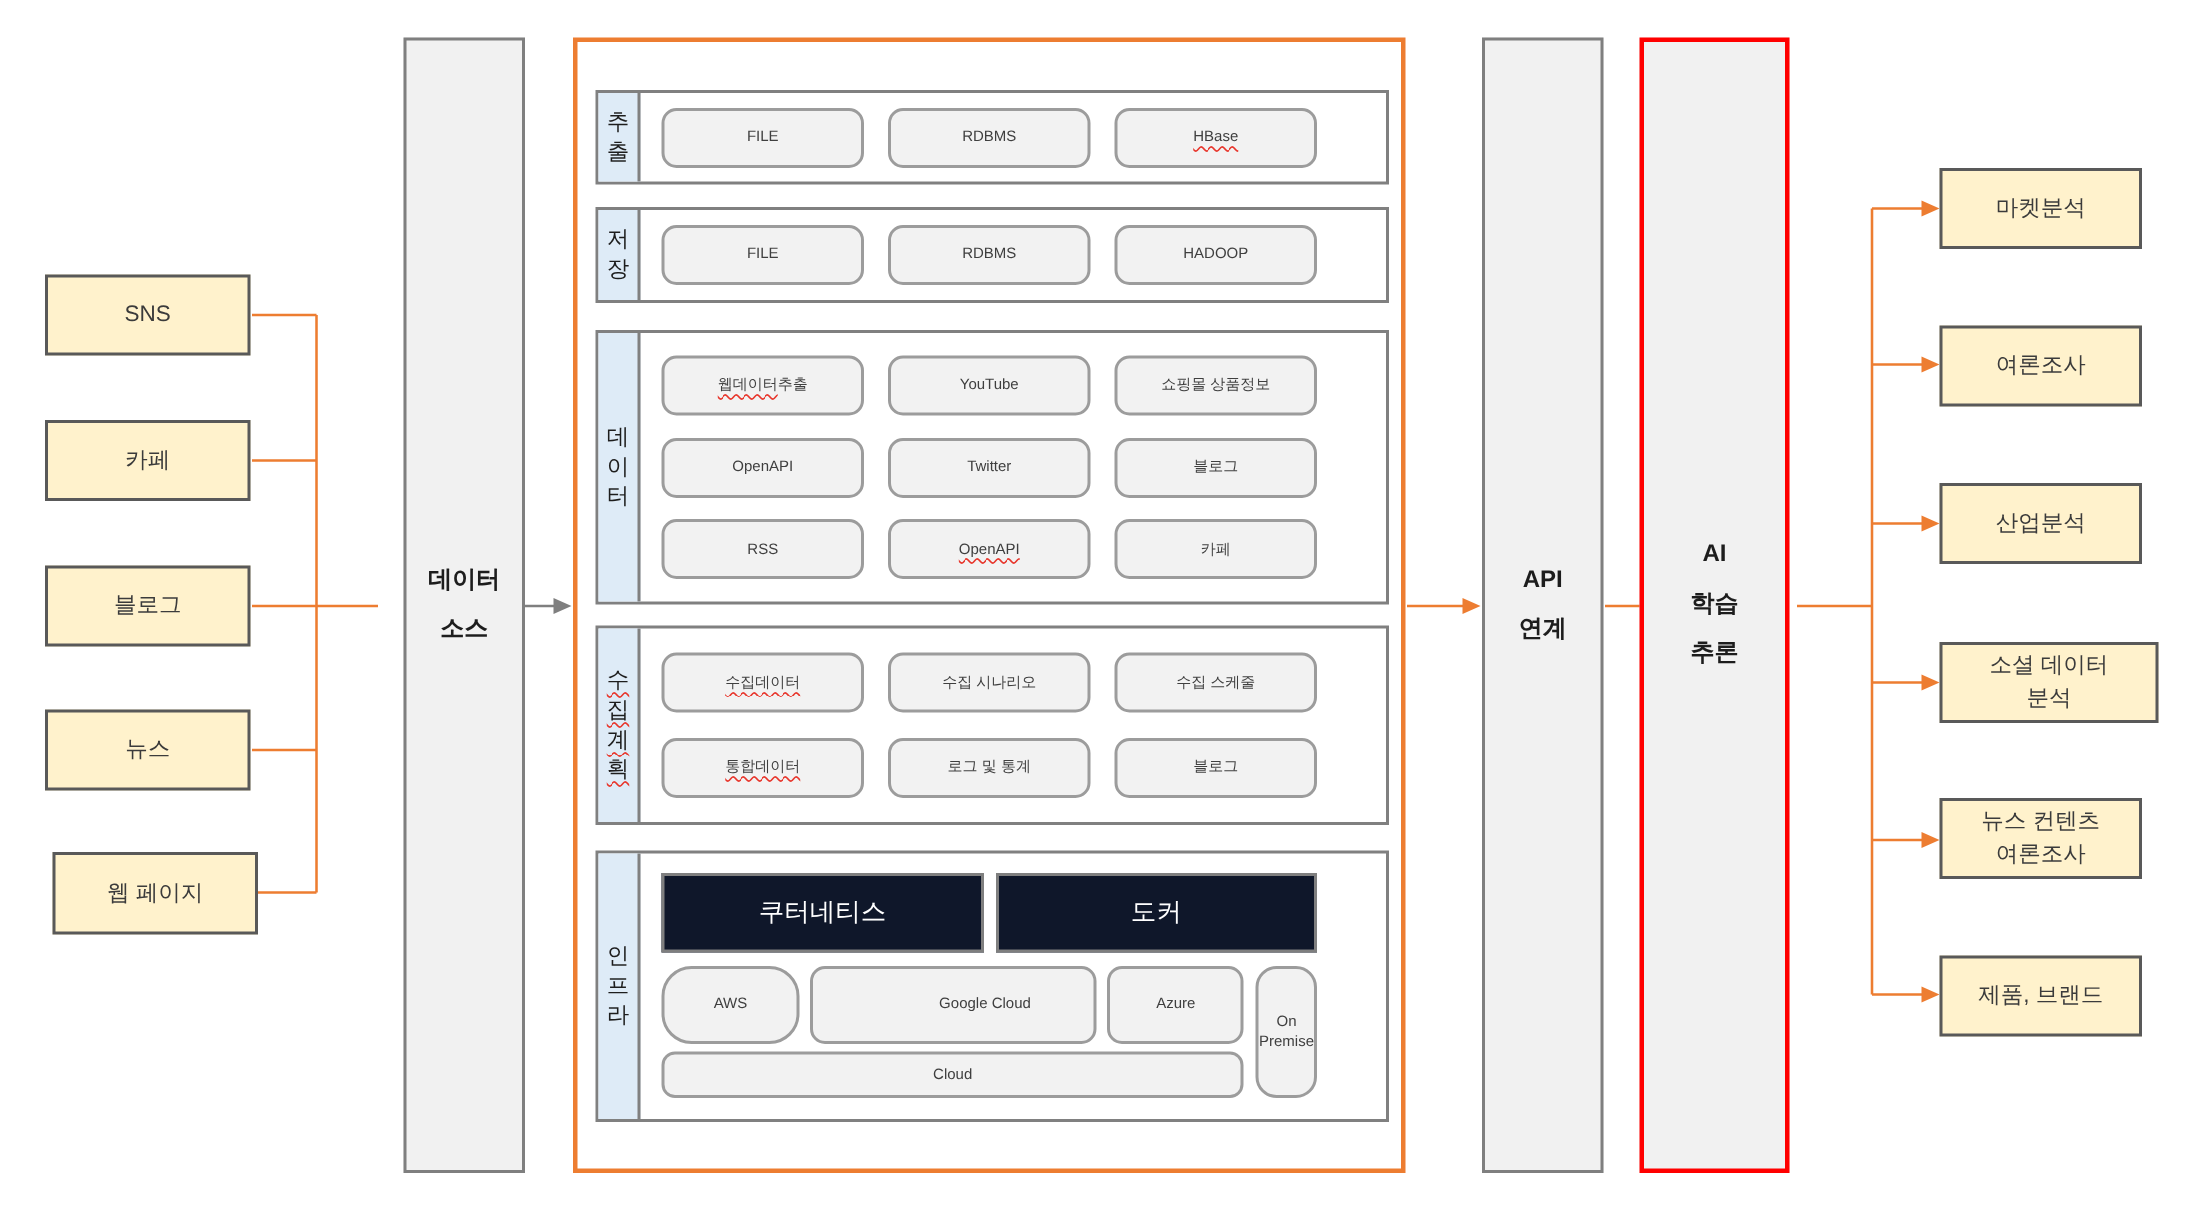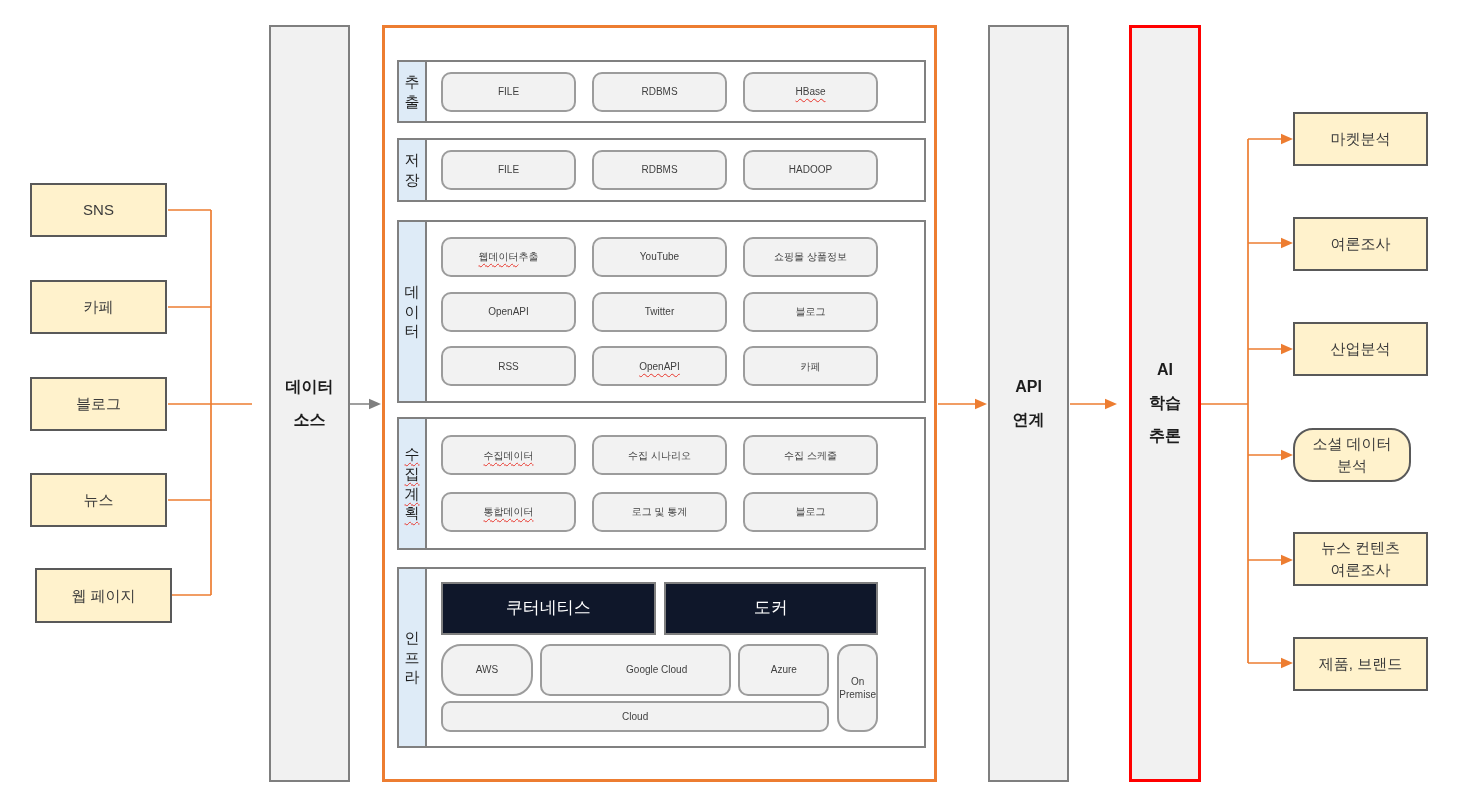--- a/index.html
+++ b/index.html
@@ -304,37 +304,37 @@
       </div>
     </div>
 
   </div>
 
   <div class="pillar" style="left:988px;width:81px;">
     <span>API
 연계</span>
   </div>
 
-  <div class="pillar red" style="left:1129px;width:72px;">
+  <div class="pillar red" style="left:1093px;width:100px;">
     <span>AI
 학습
 추론</span>
   </div>
 
   <div id="right-col">
       <div class="ybox" style="position: absolute; top: 112px; left: 1293px; width: 135px; height: 54px;">
         <span>마켓분석</span>
       </div>
       <div class="ybox" style="position: absolute; top: 217px; left: 1293px; width: 135px; height: 54px;">
         <span>여론조사</span>
       </div>
       <div class="ybox" style="position: absolute; top: 322px; left: 1293px; width: 135px; height: 54px;">
         <span>산업분석</span>
       </div>
-      <div class="ybox" style="position: absolute; top: 428px; left: 1293px; width: 118px; height: 54px; border-radius: 20px;">
+      <div class="ybox" style="position: absolute; top: 428px; left: 1293px; width: 146px; height: 54px;">
         <span>소셜 데이터
 분석</span>
       </div>
       <div class="ybox" style="position: absolute; top: 532px; left: 1293px; width: 135px; height: 54px;">
         <span>뉴스 컨텐츠
 여론조사</span>
       </div>
       <div class="ybox" style="position: absolute; top: 637px; left: 1293px; width: 135px; height: 54px;">
         <span>제품, 브랜드</span>
       </div>

